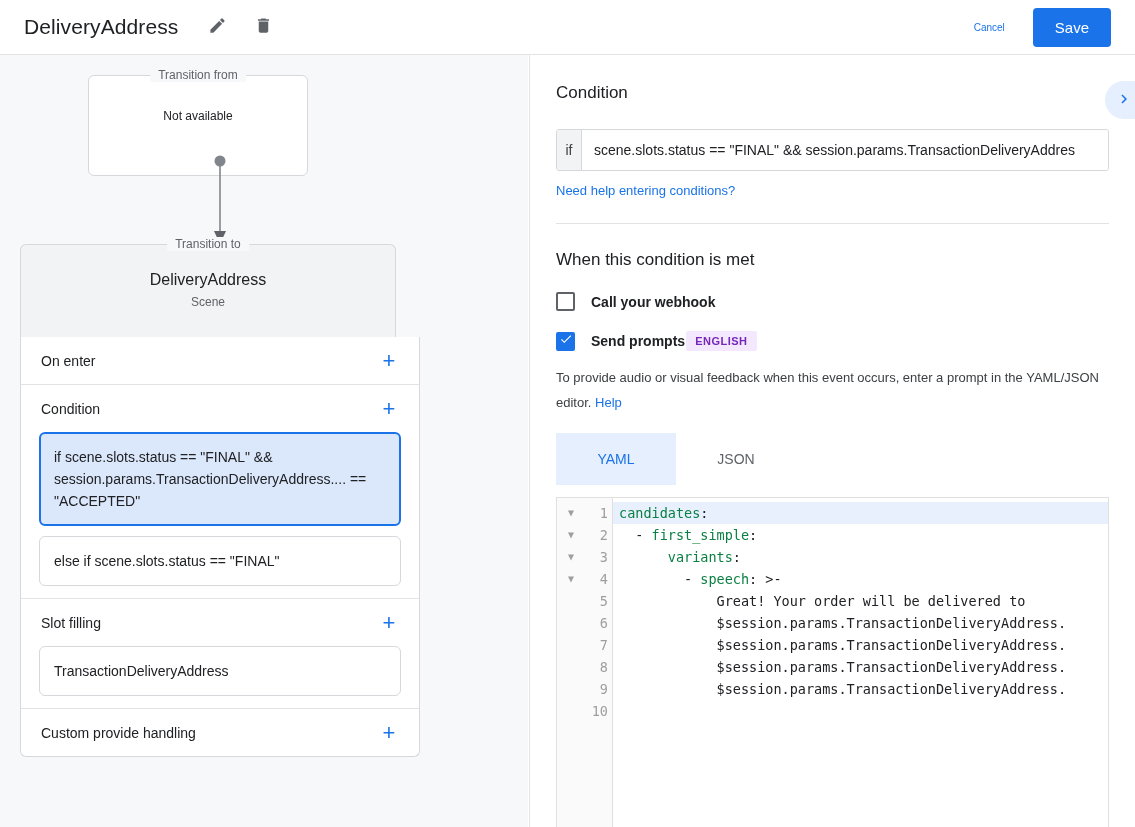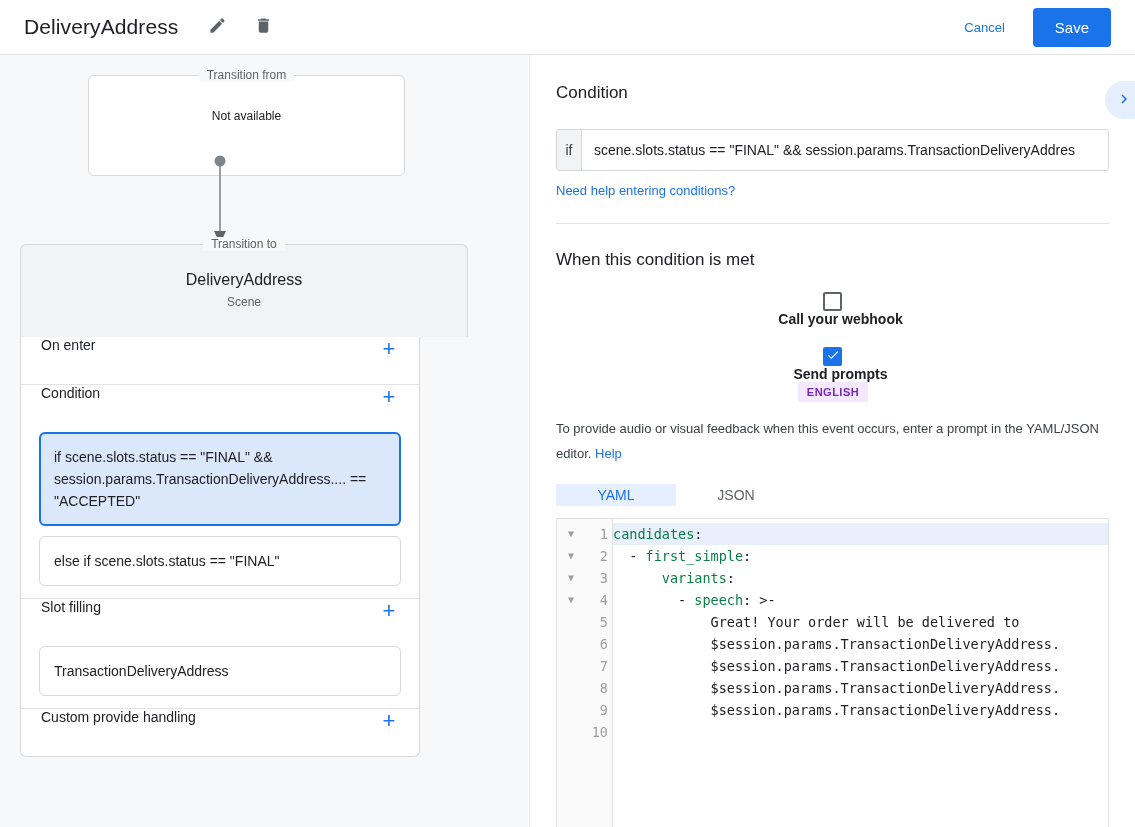--- a/index.html
+++ b/index.html
@@ -25,21 +25,21 @@
   }
   .icon-btn {
     width: 34px; height: 34px; margin-left: 12px;
     display: flex; align-items: center; justify-content: center;
     border-radius: 50%; cursor: pointer; background: transparent;
     border: none;
   }
   .icon-btn:first-of-type { margin-left: 22px; }
   .topbar-spacer { flex: 1; }
   .cancel-btn {
-    color: #1a73e8; font-size: 13px; font-weight: 500;
+    color: #1a73e8; font-size: 10px; font-weight: 500;
     background: none; border: none; cursor: pointer;
     padding: 8px 16px; border-radius: 4px;
     font-family: "Liberation Sans", sans-serif;
   }
   .save-btn {
     background: #1a73e8; color: #ffffff;
     font-size: 15px; font-weight: 500;
     border: none; border-radius: 4px; cursor: pointer;
     padding: 0 22px; height: 39px; margin-left: 12px; margin-right: 24px;
     font-family: "Liberation Sans", sans-serif;
@@ -63,28 +63,28 @@
     top: -8px;
     background: #f7f8fa;
     padding: 0 8px;
     font-size: 12px;
     color: #5f6368;
     left: 50%;
     transform: translateX(-50%);
     white-space: nowrap;
   }
   #transition-from {
-    left: 88px; top: 20px; width: 317px; height: 101px;
+    left: 88px; top: 20px; width: 220px; height: 101px;
   }
   #transition-from .content {
     position: absolute; left: 0; right: 0; top: 33px;
     text-align: center; font-size: 12px; color: #202124;
   }
   #transition-to {
-    left: 20px; top: 189px; width: 448px; height: 93px;
+    left: 20px; top: 189px; width: 376px; height: 93px;
     background: #f1f3f4; border-radius: 6px 6px 0 0;
     border-bottom: none;
   }
   #transition-to .scene-name {
     position: absolute; left: 0; right: 0; top: 26px;
     text-align: center; font-size: 16px; color: #202124;
   }
   #transition-to .scene-sub {
     position: absolute; left: 0; right: 0; top: 50px;
     text-align: center; font-size: 12px; color: #5f6368;
@@ -99,21 +99,21 @@
   
   .scene-body {
     position: absolute; left: 20px; top: 282px; width: 400px;
     background: #ffffff;
     border: 1px solid #d6d8db; border-top: none;
     border-radius: 0 0 6px 6px;
   }
   .section { border-bottom: 1px solid #e3e3e4; }
   .section:last-child { border-bottom: none; }
   .section-head {
-    display: flex; align-items: flex-start;
+    display: flex; align-items: center;
     height: 47px; padding: 0 18px 0 20px; gap: 20px;
   }
   .section-title { font-size: 14px; color: #202124; flex: 1; }
   .plus-btn {
     width: 24px; height: 24px;
     display: flex; align-items: center; justify-content: center;
     color: #1a73e8; font-size: 22px; line-height: 1;
     cursor: pointer; background: none; border: none;
     font-family: "Liberation Sans", sans-serif;
   }
@@ -171,21 +171,21 @@
   .help-link {
     display: inline-block; margin-top: 12px;
     font-size: 13px; color: #1a73e8; text-decoration: none; cursor: pointer;
   }
   .divider {
     margin-top: 24px; height: 1px; background: #e3e3e4; width: 100%;
   }
 
   .met-section { padding: 26px 26px 0 26px; }
   .met-title { font-size: 17px; color: #202124; margin-bottom: 22px; }
-  .cb-row { display: flex; align-items: center; margin-bottom: 20px; flex-direction: column; }
+  .cb-row { display: flex; align-items: center; margin-bottom: 20px; }
   .cbox {
     width: 19px; height: 19px;
     border: 2px solid #5f6368; border-radius: 2px;
     background: #ffffff; cursor: pointer; flex-shrink: 0;
   }
   .cbox.checked {
     background: #1a73e8; border-color: #1a73e8;
     display: flex; align-items: center; justify-content: center;
   }
   .cb-label {
@@ -198,21 +198,21 @@
     padding: 4px 9px; border-radius: 2px;
   }
   .helper-text {
     font-size: 13px; color: #3c4043; line-height: 25px;
     margin-top: -6px; margin-bottom: 18px;
   }
   .helper-text a { color: #1a73e8; text-decoration: none; cursor: pointer; }
 
   .tabs { display: flex; margin-top: 4px; }
   .tab {
-    width: 120px; height: 22px;
+    width: 120px; height: 52px;
     display: flex; align-items: center; justify-content: center;
     font-size: 14px; color: #5f6368;
     cursor: pointer; background: transparent; border: none;
     font-family: "Liberation Sans", sans-serif;
   }
   .tab.active { background: #e5effd; color: #1a73e8; }
 
   
   .editor {
     margin-top: 12px;
@@ -239,21 +239,21 @@
     height: 22px; line-height: 22px;
     font-family: "DejaVu Sans Mono", monospace;
     font-size: 13.5px;
   }
   .num-cell { color: #9e9e9e; }
   .fold-cell {
     color: #9e9e9e; font-size: 10px; text-align: center;
     line-height: 22px;
   }
   .code-line {
-    white-space: pre; color: #202124; 
+    white-space: pre; color: #202124; padding-left: 6px;
   }
   .code-line.hl { background: #e8f0fe; }
   .tok-key { color: #0b8043; }
   .tok-punct { color: #202124; }
 </style>
 </head>
 <body>
 
 <div class="topbar">
   <div class="topbar-title">DeliveryAddress</div>

